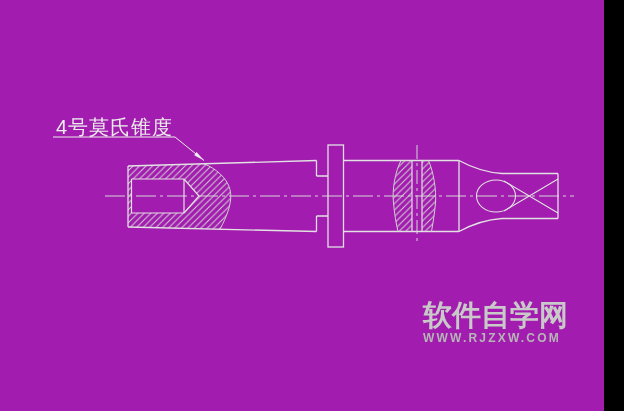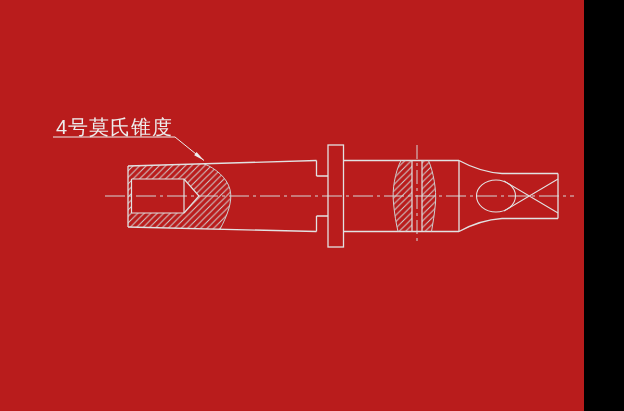--- a/index.html
+++ b/index.html
@@ -1,21 +1,22 @@
 <!DOCTYPE html>
 <html><head>
 <meta charset="utf-8">
 <style>
   html,body{margin:0;padding:0;background:#000;}
   #screen{
     position:relative;
     width:584px;height:411px;
-    background:#b91c1c;
+    background:#a21caf;
     overflow:hidden;
     font-family:"Liberation Sans", sans-serif;
+    padding-left:20px;
   }
   #cad-svg{position:absolute;left:0;top:0;}
   .watermark{
     position:absolute;
     left:423px;top:300px;
     width:160px;
     user-select:none;
   }
   .watermark-title{
     font-size:29px;
@@ -94,14 +95,18 @@
     <path d="M428.5,160.5 C433.5,172 436.5,190 435.5,203 C434.5,214 433,223 431.5,231.5" stroke="#cfcfcf" stroke-width="1" fill="none"></path>
     <path d="M412,160.5 V231.5 M422,160.5 V231.5" stroke="#e2e2e2" stroke-width="1.2" fill="none"></path>
     <path d="M417,145 V243" stroke="#d6d6d6" stroke-width="1" stroke-dasharray="14 4 3 4" fill="none"></path>
 
     <path d="M53,137 H175 L204,160.5" stroke="#ededed" stroke-width="1" fill="none"></path>
     <polygon points="204,160.5 196.6,152 194.2,155.2" fill="#ededed"></polygon>
 
     <text x="56" y="134" class="cad-label-text">4号莫氏锥度</text>
   </svg>
 
+  <div class="watermark">
+    <div class="watermark-title">软件自学网</div>
+    <div class="watermark-url">WWW.RJZXW.COM</div>
+  </div>
 
 </div>
 
 </body></html>

